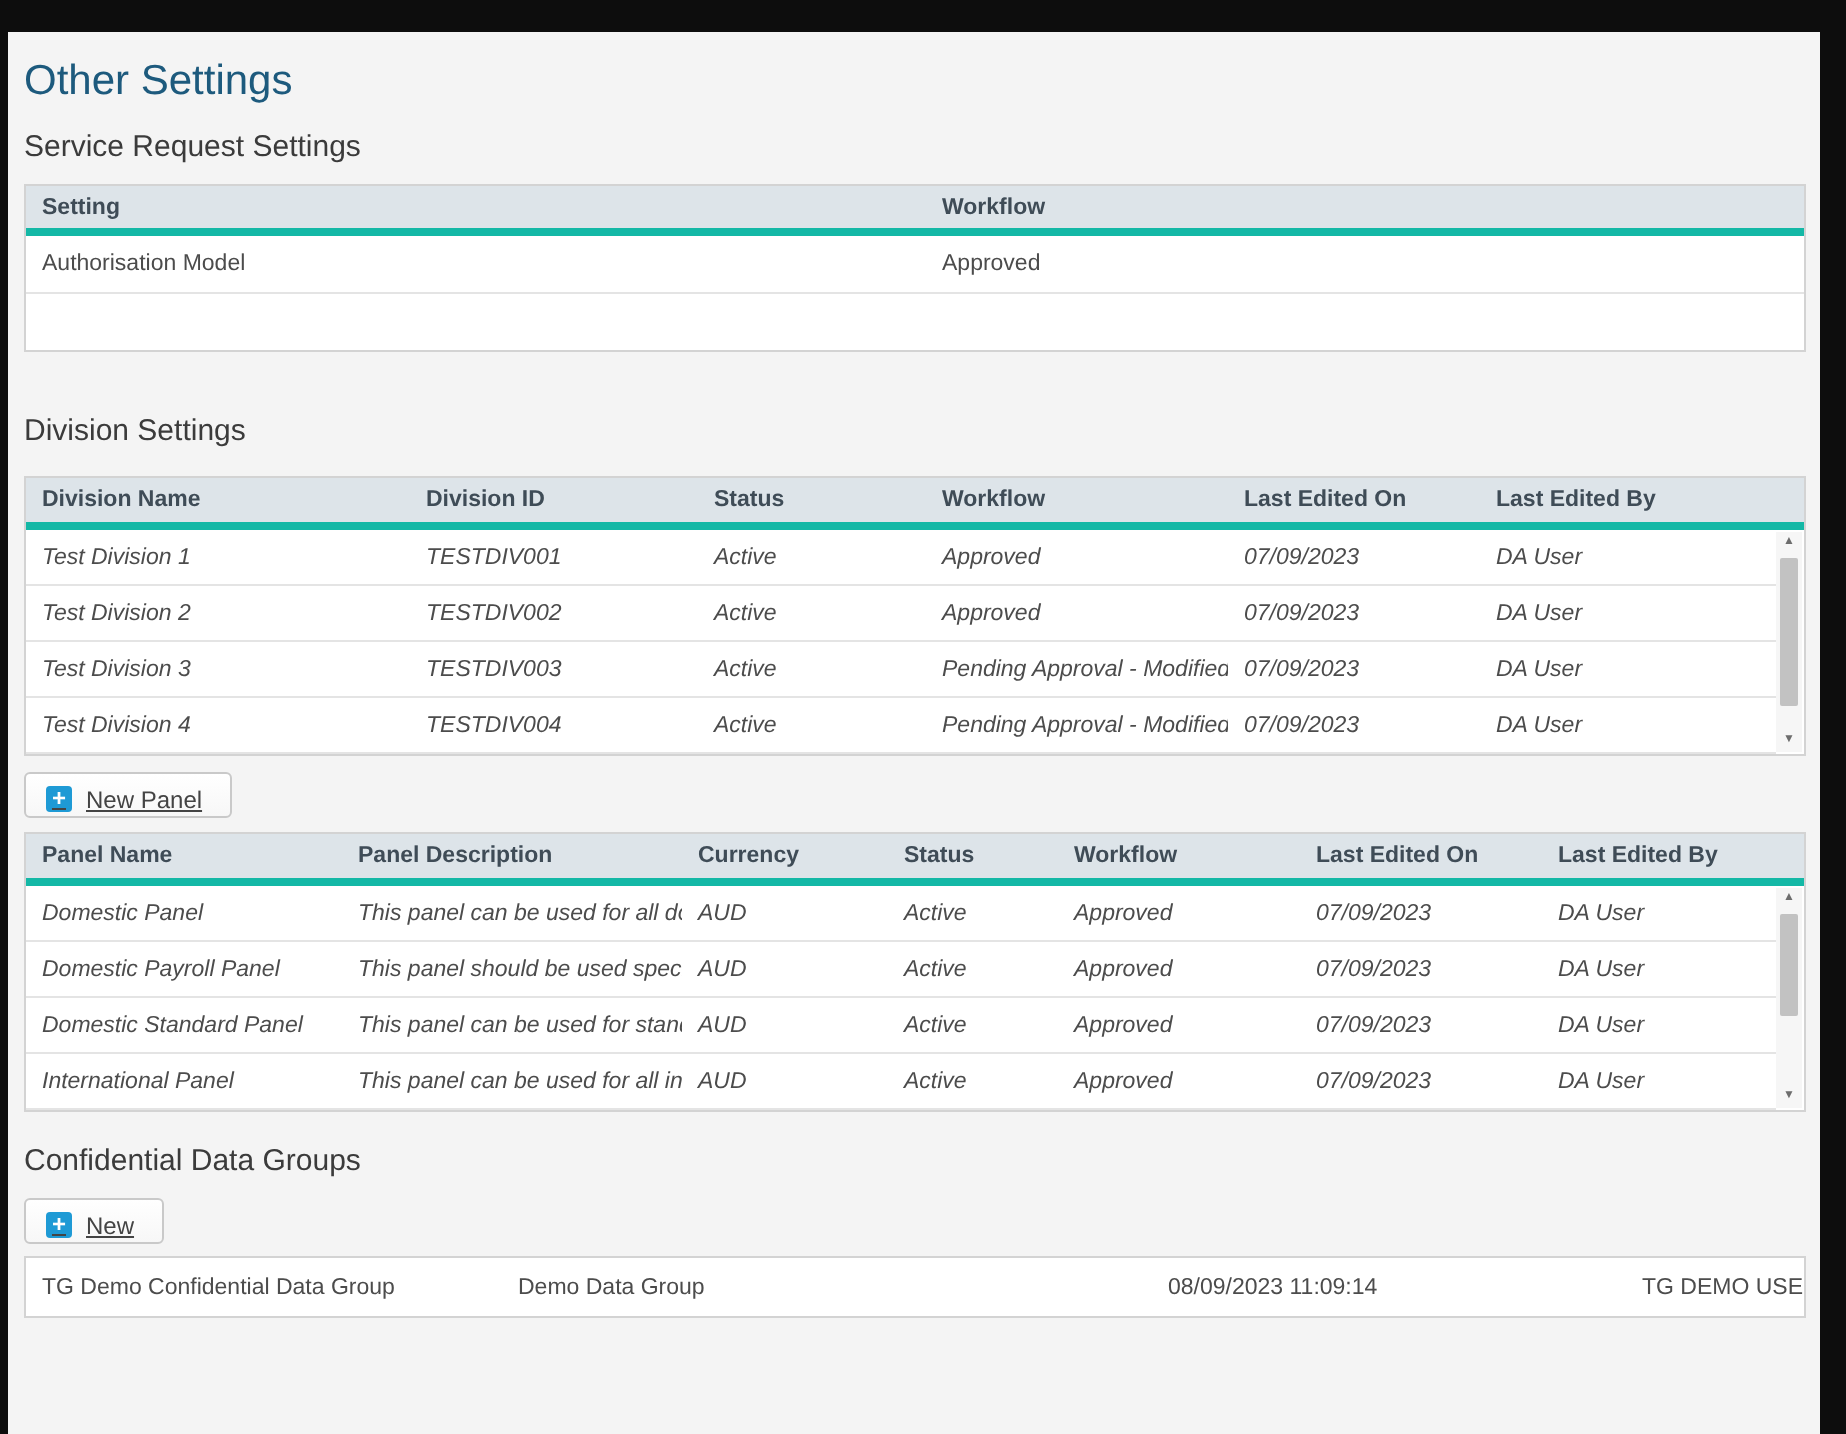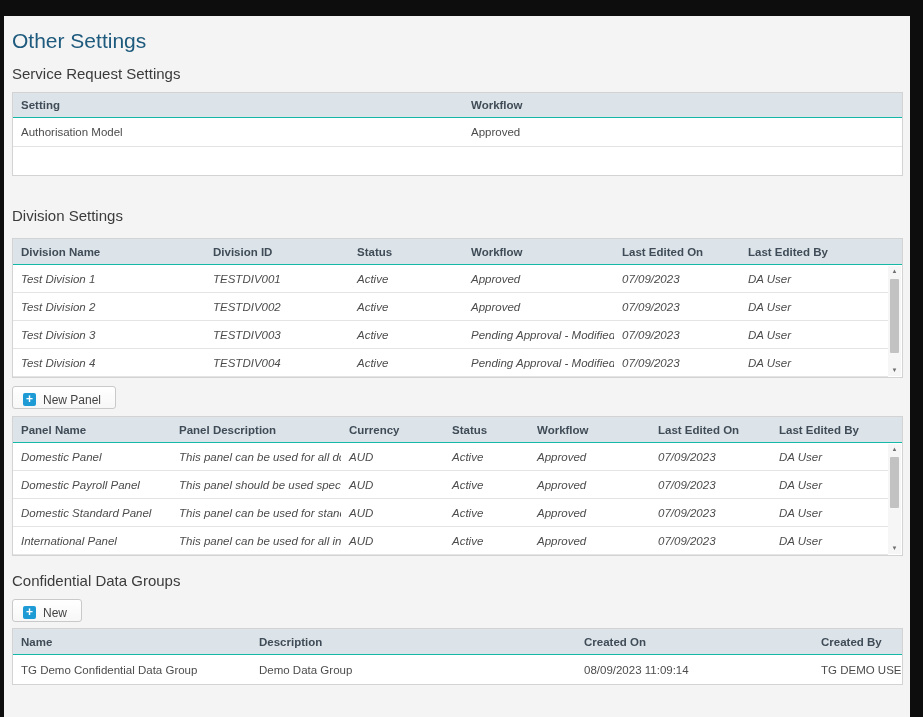--- a/index.html
+++ b/index.html
@@ -42,21 +42,21 @@
     width: 100%;
   }
   .t1 { margin-top: 8px; }
   .t2 { margin-top: 12px; }
   .t3 { margin-top: 7px; }
   .t4 { margin-top: 6px; }
 
   .grid-header {
     display: grid;
     background: #dde4e9;
-    border-bottom: 1px solid #14b8a6;
+    border-bottom: 4px solid #14b8a6;
     height: 25px;
     align-items: center;
   }
   .t2 .grid-header, .t3 .grid-header, .t4 .grid-header { height: 26px; }
 
   .hcell {
     font-size: 11.5px;
     font-weight: bold;
     color: #3f4c57;
     padding-left: 8px;
@@ -99,20 +99,21 @@
     margin-top: 8px;
     height: 23px;
     padding: 4px 14px 0 10px;
     background: linear-gradient(#ffffff, #f7f7f7);
     border: 1px solid #c9c9c9;
     border-radius: 3px;
     font-family: "Liberation Sans", sans-serif;
     font-size: 12px;
     color: #444444;
     cursor: pointer;
+    text-decoration: underline;
   }
   .plus-icon {
     width: 13px; height: 13px;
     background: #1e9ad5;
     border-radius: 2px;
     color: #ffffff;
     font-size: 12px;
     font-weight: bold;
     line-height: 12px;
     text-align: center;
@@ -289,26 +290,20 @@
     </div>
   </section>
 
   <section>
     <h2 class="section-heading cdg-heading">Confidential Data Groups</h2>
     <button class="btn">
       <span class="plus-icon"></span>
       <span>New</span>
     </button>
     <div class="grid t4">
-      <div class="grid-header">
-        <div class="hcell">Name</div>
-        <div class="hcell">Description</div>
-        <div class="hcell">Created On</div>
-        <div class="hcell">Created By</div>
-      </div>
       <div class="grid-body">
         <div class="row">
           <div class="cell">TG Demo Confidential Data Group</div>
           <div class="cell">Demo Data Group</div>
           <div class="cell">08/09/2023 11:09:14</div>
           <div class="cell">TG DEMO USER</div>
         </div>
       </div>
     </div>
   </section>

